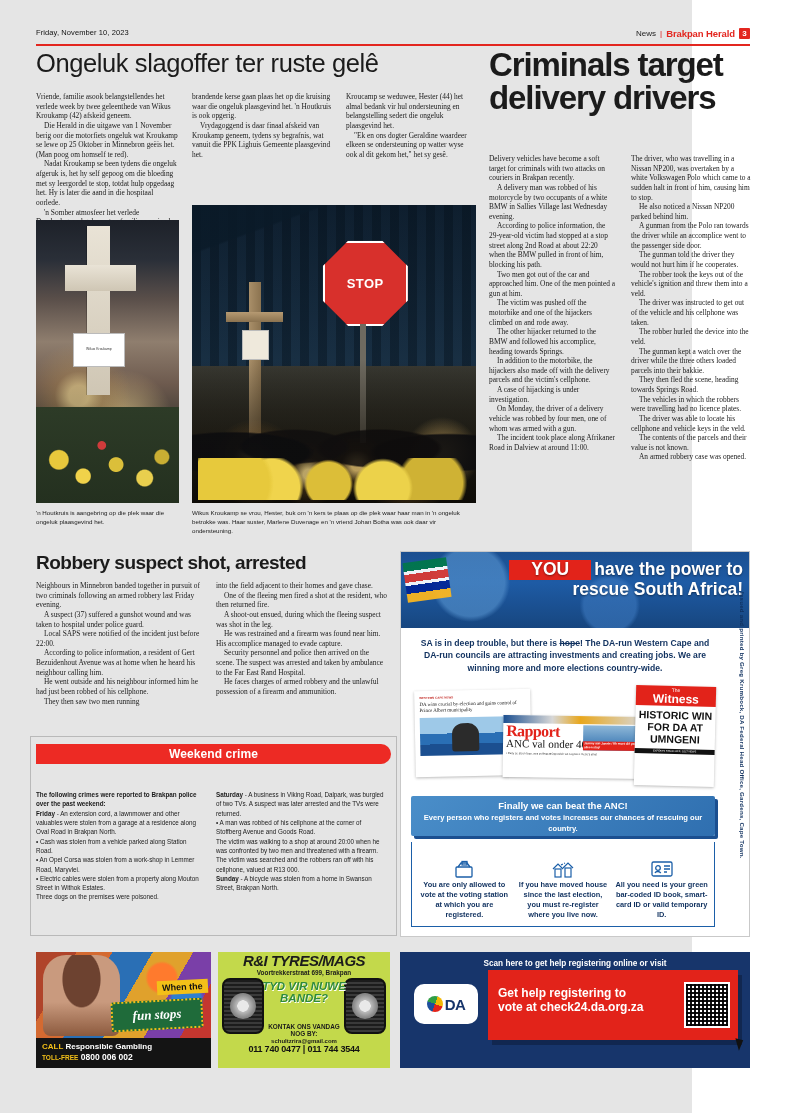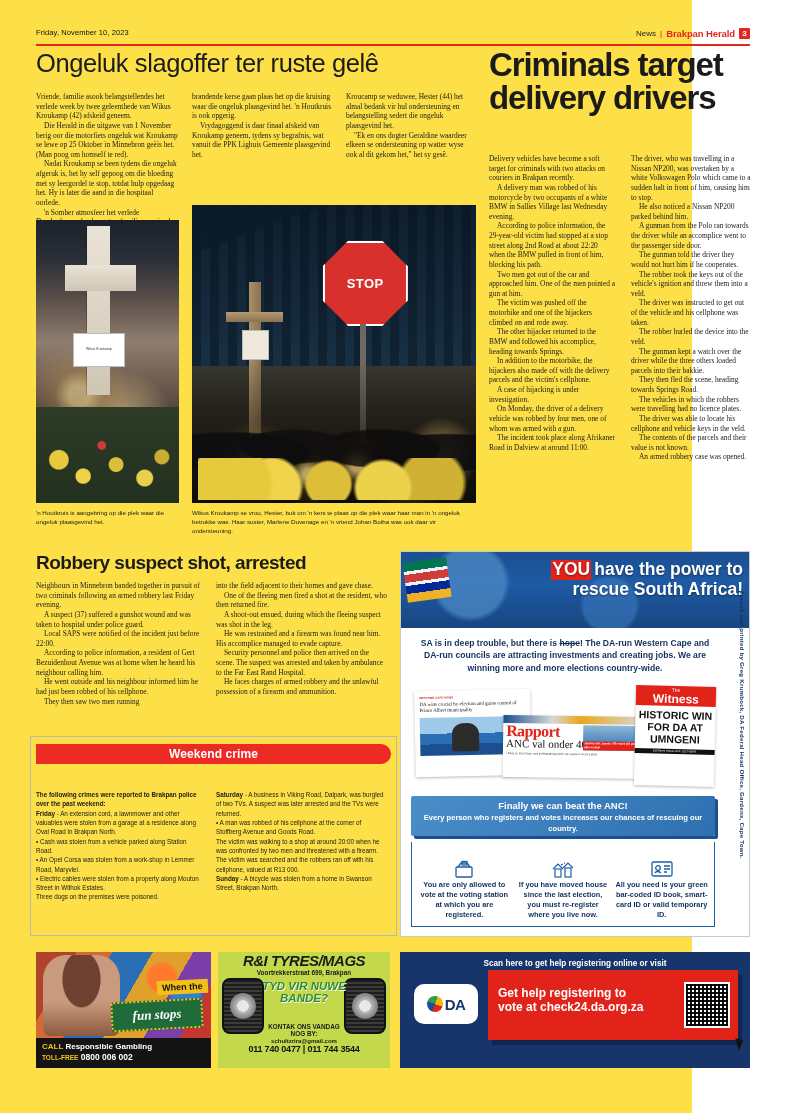--- a/index.html
+++ b/index.html
@@ -2,21 +2,21 @@
 <html><head>
 <meta charset="utf-8">
 <style>
   * { box-sizing: border-box; margin: 0; padding: 0; }
   html, body {
     width: 786px; height: 1113px;
     background: #ffffff;
     font-family: "Liberation Sans", sans-serif;
     overflow: hidden;
   }
-  .page { position: relative; width: 692px; height: 1113px; background: #fde047; }
+  .page { position: relative; width: 692px; height: 1113px; background: #e5e5e5; }
 
   
   .masthead {
     position: absolute; left: 36px; top: 28px; width: 714px; height: 18px;
     display: flex; align-items: flex-start; justify-content: space-between;
   }
   .masthead-date { font-size: 7.5px; color: #111; letter-spacing: .1px; }
   .masthead-right { display: flex; align-items: center; gap: 4px; font-size: 8px; }
   .mh-news { color: #222; }
   .mh-sep { color: #d11; }
@@ -203,21 +203,21 @@
     position:absolute; left:4px; top:8px; width:44px; height:40px; transform: rotate(-8deg);
     background: linear-gradient(180deg,#007749 0 22%, #ffffff 22% 30%, #de3831 30% 50%, #ffffff 50% 58%, #002395 58% 78%, #ffb81c 78% 100%);
     opacity:.92;
   }
   .da-hero-txt {
     position:absolute; left:34px; top:8px; right:6px;
     color:#fff; font-weight:bold; font-size:17.5px; line-height:1.12; text-align:right;
     text-shadow:0 1px 2px rgba(0,0,0,.45);
   }
   .da-hero-txt .you {
-    background:#e2231a; padding:0 1px; margin-right:3px; display:inline-block;
+    background:#e2231a; padding:0 22px; margin-right:3px; display:inline-block;
   }
   .da-sub {
     padding:9px 34px 8px 14px; text-align:center;
     color:#10315f; font-weight:bold; font-size:8.6px; line-height:1.45;
   }
   .da-sub .hope { text-decoration: line-through; }
   .clips { position:relative; height:112px; margin:0 30px 0 6px; }
   .clip {
     position:absolute; background:#fff; box-shadow:0 1px 3px rgba(0,0,0,.28);
   }

